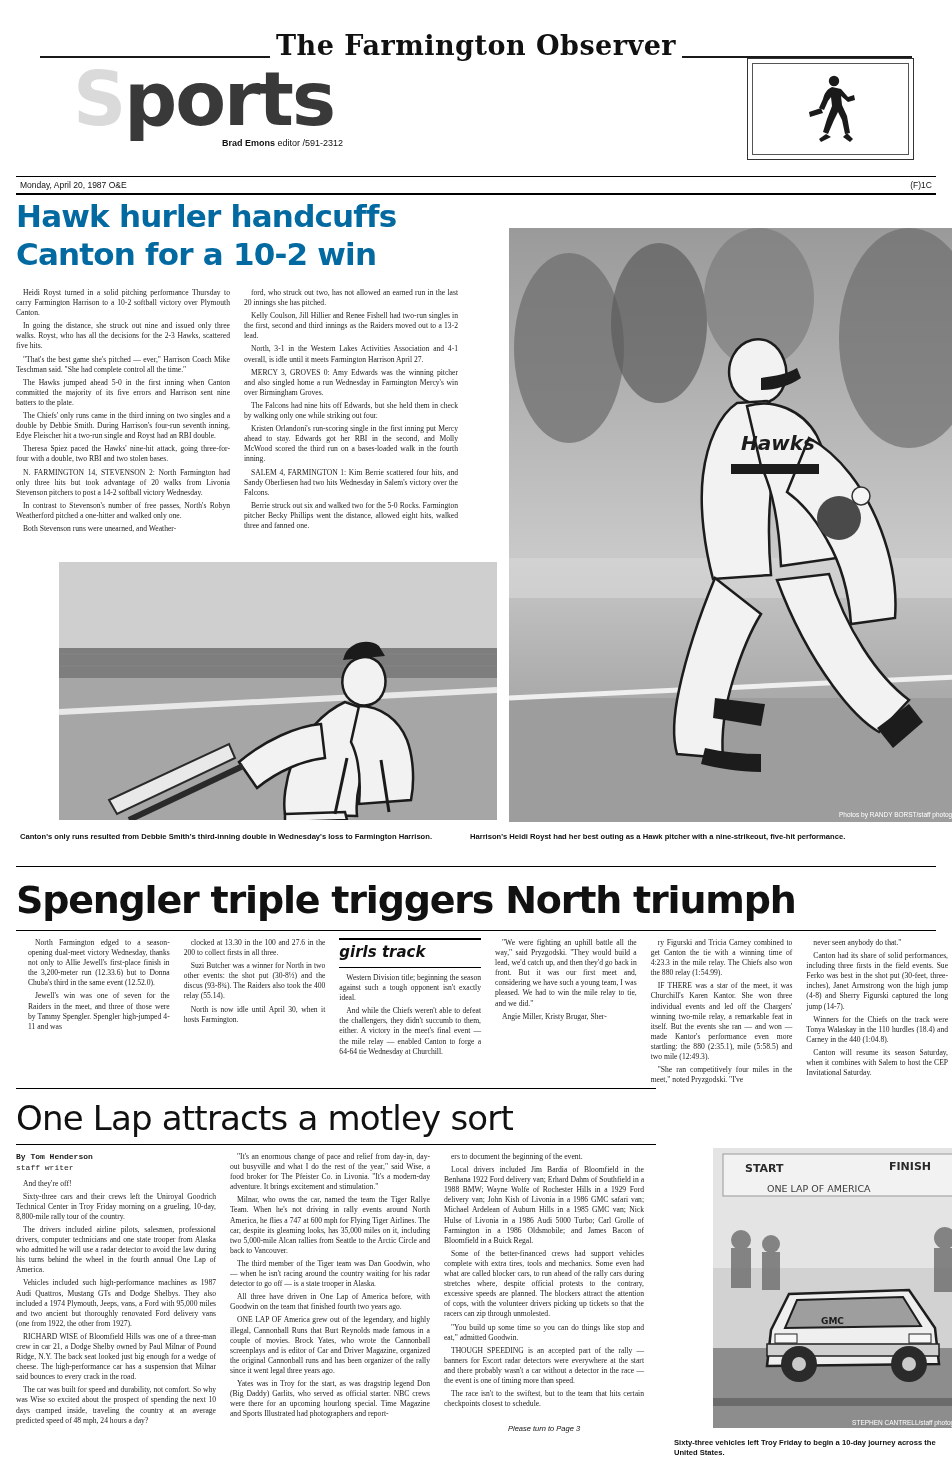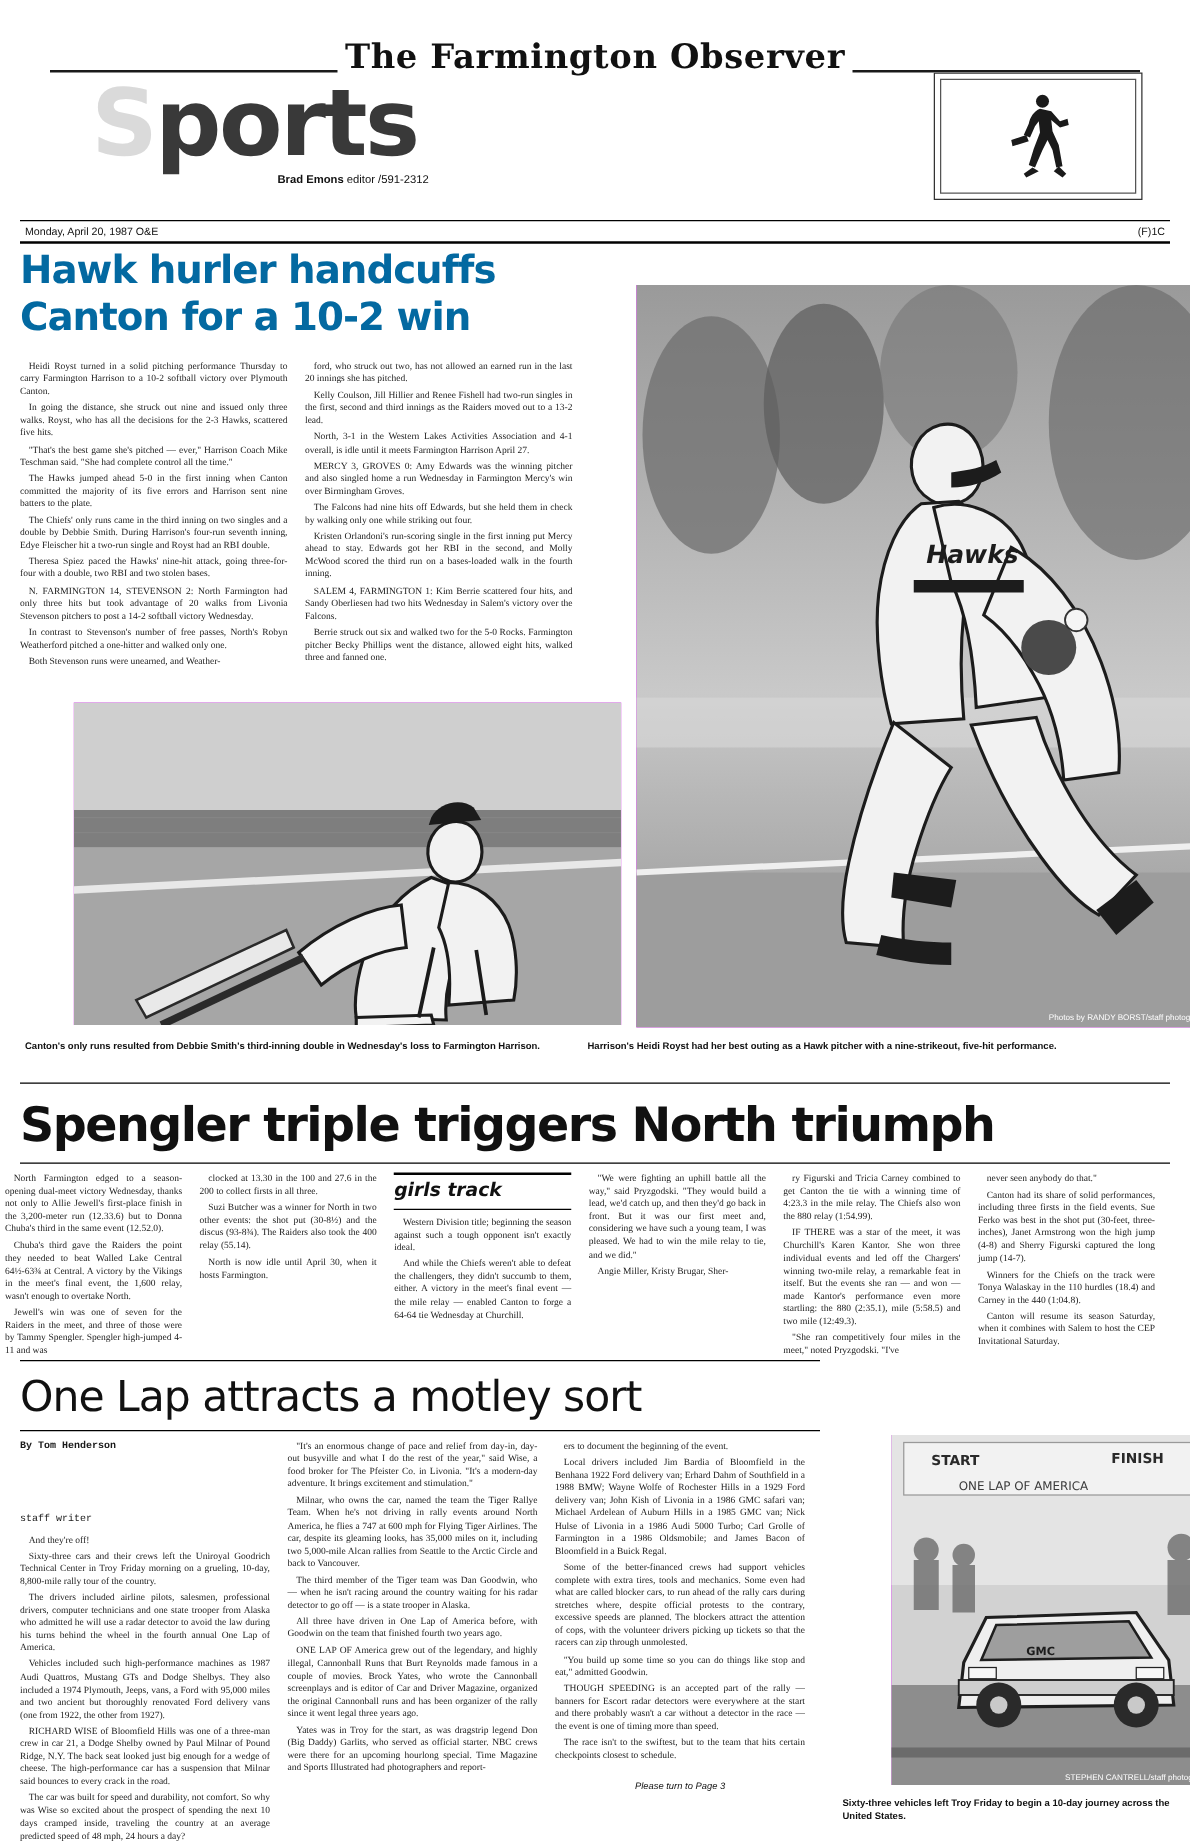--- a/index.html
+++ b/index.html
@@ -207,21 +207,21 @@
   .rule-full {
     position: absolute;
     left: 16px;
     width: 920px;
     border-top: 1px solid #000;
   }
 
   .cols2 {
     position: absolute;
     top: 938px;
-    left: 4px;
+    left: 28px;
     width: 920px;
     display: flex;
     gap: 14px;
   }
   .w148 { width: 148px; }
 
   .kicker-box {
     font-family: "DejaVu Sans", sans-serif;
     font-style: italic;
     font-weight: 700;
@@ -245,21 +245,21 @@
     letter-spacing: -0.8px;
     color: #111;
   }
   .byline {
     font-family: Liberation Mono, monospace;
     font-size: 8px;
     font-weight: 700;
     line-height: 1.35;
     margin-bottom: 5px;
   }
-  .byline .role { font-weight: 400; margin-top: 48px; }
+  .byline .role { font-weight: 400; }
 
   .cols3 {
     position: absolute;
     top: 1152px;
     left: 16px;
     width: 640px;
     display: flex;
     gap: 14px;
   }
   .w200 { width: 200px; }
@@ -430,21 +430,20 @@
   <div class="photo-caption" style="top:832px; left:20px; width:430px;">Canton's only runs resulted from Debbie Smith's third-inning double in Wednesday's loss to Farmington Harrison.</div>
   <div class="photo-caption" style="top:832px; left:470px; width:460px;">Harrison's Heidi Royst had her best outing as  a Hawk pitcher with a nine-strikeout, five-hit performance.</div>
 
   <div class="rule-full" style="top:866px;"></div>
   <div class="hl2">Spengler triple triggers North triumph</div>
   <div class="rule-full" style="top:930px;"></div>
 
   <div class="cols2">
     <div class="col w148">
       <p>North Farmington edged to a season-opening dual-meet victory Wednesday, thanks not only to Allie Jewell's first-place finish in the 3,200-meter run (12.33.6) but to Donna Chuba's third in the same event (12.52.0).</p>
-      <p>Chuba's third gave the Raiders the point they needed to beat Walled Lake Central 64½-63¾ at Central. A victory by the Vikings in the meet's final event, the 1,600 relay, wasn't enough to overtake North.</p>
       <p>Jewell's win was one of seven for the Raiders in the meet, and three of those were by Tammy Spengler. Spengler high-jumped 4-11 and was</p>
     </div>
     <div class="col w148">
       <p>clocked at 13.30 in the 100 and 27.6 in the 200 to collect firsts in all three.</p>
       <p>Suzi Butcher was a winner for North in two other events: the shot put (30-8½) and the discus (93-8¾). The Raiders also took the 400 relay (55.14).</p>
       <p>North is now idle until April 30, when it hosts Farmington.</p>
     </div>
     <div class="col w148">
       <div class="kicker-box">girls track</div>
       <p>Western Division title; beginning the season against such a tough opponent isn't exactly ideal.</p>

